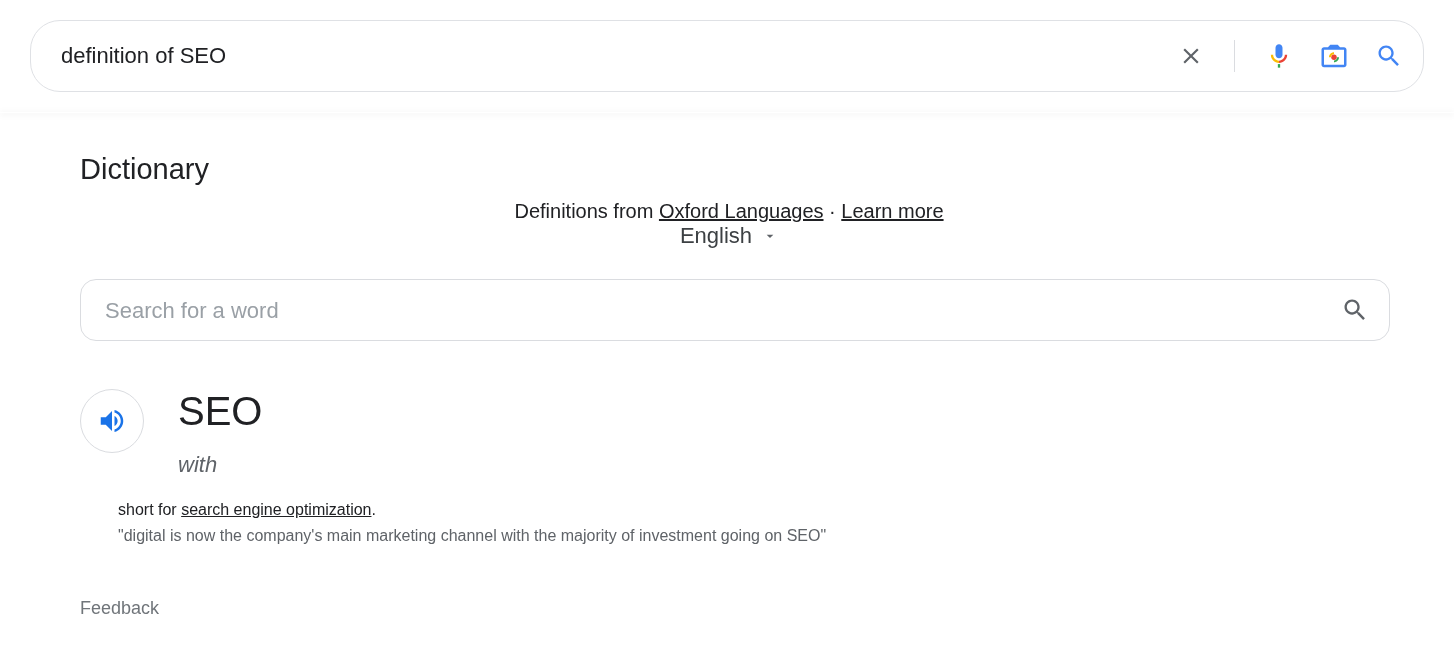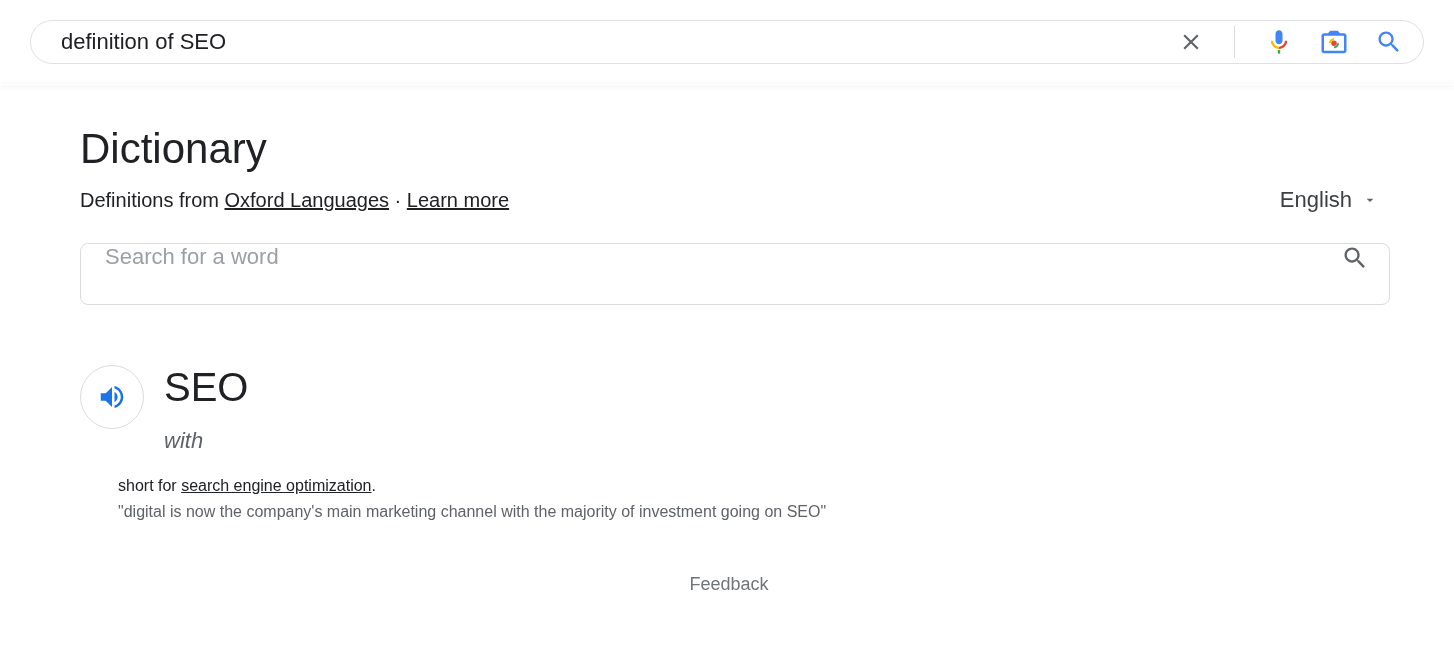--- a/index.html
+++ b/index.html
@@ -1,20 +1,20 @@
 <!DOCTYPE html>
 <html><head>
   <meta charset="utf-8">
   <style>
     * { margin: 0; padding: 0; box-sizing: border-box; }
     body { font-family: arial, sans-serif; background: #fff; color: #202124; }
 
     .search-bar {
       margin: 20px 30px 0;
-      height: 44px;
+      height: 72px;
       border: 1px solid #dfe1e5;
       border-radius: 30px;
       display: flex;
       align-items: center;
       padding: 0 20px 0 30px;
       box-shadow: none;
     }
     .search-input {
       flex: 1;
       border: none;
@@ -24,52 +24,52 @@
       background: transparent;
     }
     .search-icons { display: flex; align-items: center; gap: 26px; }
     .icon-btn { display: flex; align-items: center; justify-content: center; cursor: pointer; }
     .divider-v { width: 1px; height: 32px; background: #dadce0; margin: 0 4px; }
 
     .page-shadow { height: 1px; box-shadow: 0 1px 6px rgba(32,33,36,.18); margin-top: 20px; }
 
     .content { padding: 40px 0 0 80px; max-width: 1390px; }
 
-    .dict-title { font-size: 42px; font-weight: 400; color: #202124; font-family: 'Google Sans', arial, sans-serif; }
-    .dict-sub-row { display:flex; justify-content:space-between; align-items:center; margin-top: 14px; padding-right:12px;}
+    .dict-title { font-size: 29px; font-weight: 400; color: #202124; font-family: 'Google Sans', arial, sans-serif; }
+    .dict-sub-row { display:flex; justify-content:space-between; align-items:center; margin-top: 14px; padding-right:12px;flex-direction:column;}
     .dict-sub { font-size: 20px; color: #202124; }
     .dict-sub a { color: #202124; text-decoration: underline; cursor:pointer;}
     .lang-sel { display:flex; align-items:center; gap:10px; font-size:22px; color:#3c4043; cursor:pointer; }
 
     .word-search {
       margin-top: 30px;
       height: 62px;
       border: 1px solid #dadce0;
-      border-radius: 8px;
+      border-radius: 16px;
       display:flex;
-      align-items:flex-start;
+      align-items:flex-end;
       padding: 0 20px 16px 24px;
     }
     .word-search input {
       flex:1; border:none; outline:none; font-size:22px; color:#5f6368; background:transparent;
     }
     .word-search input::placeholder { color:#9aa0a6; }
 
-    .entry { display:flex; margin-top: 60px; gap: 20px; }
+    .entry { display:flex; margin-top: 48px; gap: 34px; }
     .speak {
       width:64px; height:64px; border:1px solid #dadce0; border-radius:50%; display:flex; align-items:center; justify-content:center; cursor:pointer; flex-shrink:0;
     }
     .headword { font-size: 40px; font-weight: 400; color:#202124; }
     .pos { font-size: 22px; font-style: italic; color:#5f6368; margin-top: 18px; }
 
     .def-block { margin-top: 20px; margin-left: 38px; font-size: 16px; line-height: 1.5; }
     .def-text a { color:#202124; text-decoration: underline; }
     .example { color:#5f6368; margin-top:2px;}
 
-    .feedback { text-align:center; font-size:18px; color:#70757a; margin-top: 50px; padding-right: 12px; cursor:pointer;}
+    .feedback { text-align:left; font-size:18px; color:#70757a; margin-top: 50px; padding-right: 12px; cursor:pointer;}
   </style>
 </head>
 <body>
 
 <div class="search-bar">
   <input class="search-input" type="text" value="definition of SEO" style="">
   <div class="search-icons">
     <div class="icon-btn">
       <svg width="26" height="26" viewBox="0 0 24 24">
           <path fill="#5f6368" d="M19 6.41L17.59 5 12 10.59 6.41 5 5 6.41 10.59 12 5 17.59 6.41 19 12 13.41 17.59 19 19 17.59 13.41 12z"></path>

